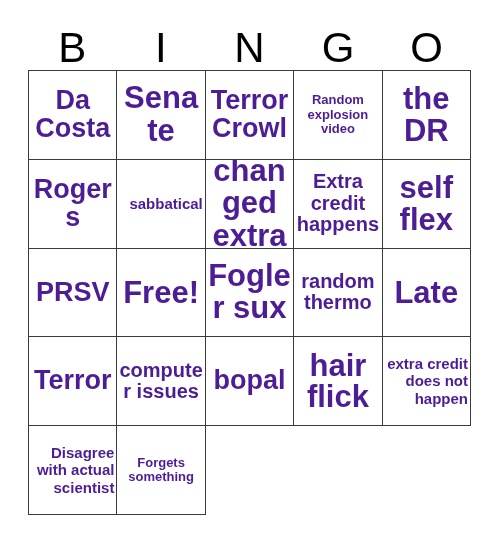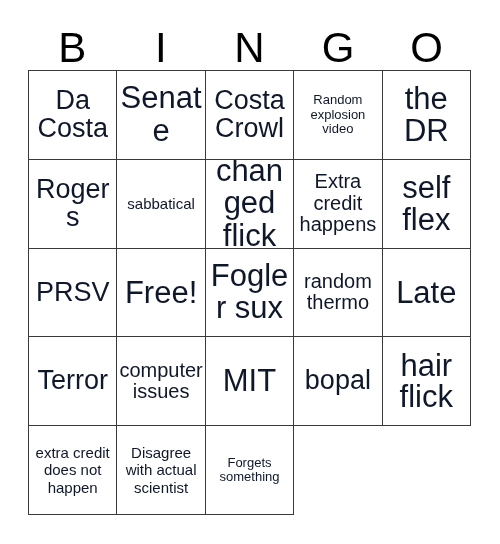--- a/index.html
+++ b/index.html
@@ -68,33 +68,33 @@
     justify-content: center;
     padding: 1px 2px;
     overflow: hidden;
     background: #ffffff;
   }
   .cell-text {
     display: block;
     width: 100%;
     text-align: center;
     line-height: 1.04;
-    font-weight: 400;
-    color: #0f172a;
+    font-weight: 700;
+    color: #4c1d95;
     word-wrap: break-word;
     hyphens: none;
   }
 
   
   .fs-xxl .cell-text { font-size: 31px; line-height: 1.02; }
   .fs-xl  .cell-text { font-size: 27px; line-height: 1.03; }
   .fs-lg  .cell-text { font-size: 31px; line-height: 1.05; }
   .fs-md  .cell-text { font-size: 20px; line-height: 1.08; }
   .fs-sm  .cell-text { font-size: 13px; line-height: 1.12; }
-  .fs-xs  .cell-text { font-size: 15px; line-height: 1.18; }
+  .fs-xs  .cell-text { font-size: 15px; line-height: 1.18; text-align: right; }
 </style>
 </head>
 <body>
 
 <div id="card">
 
   <div id="header-row">
     <div class="header-letter">B</div>
     <div class="header-letter">I</div>
     <div class="header-letter">N</div>
@@ -103,36 +103,36 @@
   </div>
 
   <div id="grid">
       <div class="cell fs-xl">
         <span class="cell-text">Da Costa</span>
       </div>
       <div class="cell fs-lg">
         <span class="cell-text">Senate</span>
       </div>
       <div class="cell fs-xl">
-        <span class="cell-text">Costa Crowl</span>
+        <span class="cell-text">Terror Crowl</span>
       </div>
       <div class="cell fs-sm">
         <span class="cell-text">Random explosion video</span>
       </div>
       <div class="cell fs-xxl">
         <span class="cell-text">the DR</span>
       </div>
       <div class="cell fs-xl">
         <span class="cell-text">Rogers</span>
       </div>
       <div class="cell fs-xs">
         <span class="cell-text">sabbatical</span>
       </div>
       <div class="cell fs-lg">
-        <span class="cell-text">changed flick</span>
+        <span class="cell-text">changed extra</span>
       </div>
       <div class="cell fs-md">
         <span class="cell-text">Extra credit happens</span>
       </div>
       <div class="cell fs-xxl">
         <span class="cell-text">self flex</span>
       </div>
       <div class="cell fs-xl">
         <span class="cell-text">PRSV</span>
       </div>
@@ -147,23 +147,20 @@
       </div>
       <div class="cell fs-xxl">
         <span class="cell-text">Late</span>
       </div>
       <div class="cell fs-xl">
         <span class="cell-text">Terror</span>
       </div>
       <div class="cell fs-md">
         <span class="cell-text">computer issues</span>
       </div>
-      <div class="cell fs-xxl">
-        <span class="cell-text">MIT</span>
-      </div>
       <div class="cell fs-xl">
         <span class="cell-text">bopal</span>
       </div>
       <div class="cell fs-xxl">
         <span class="cell-text">hair flick</span>
       </div>
       <div class="cell fs-xs">
         <span class="cell-text">extra credit does not happen</span>
       </div>
       <div class="cell fs-xs">

